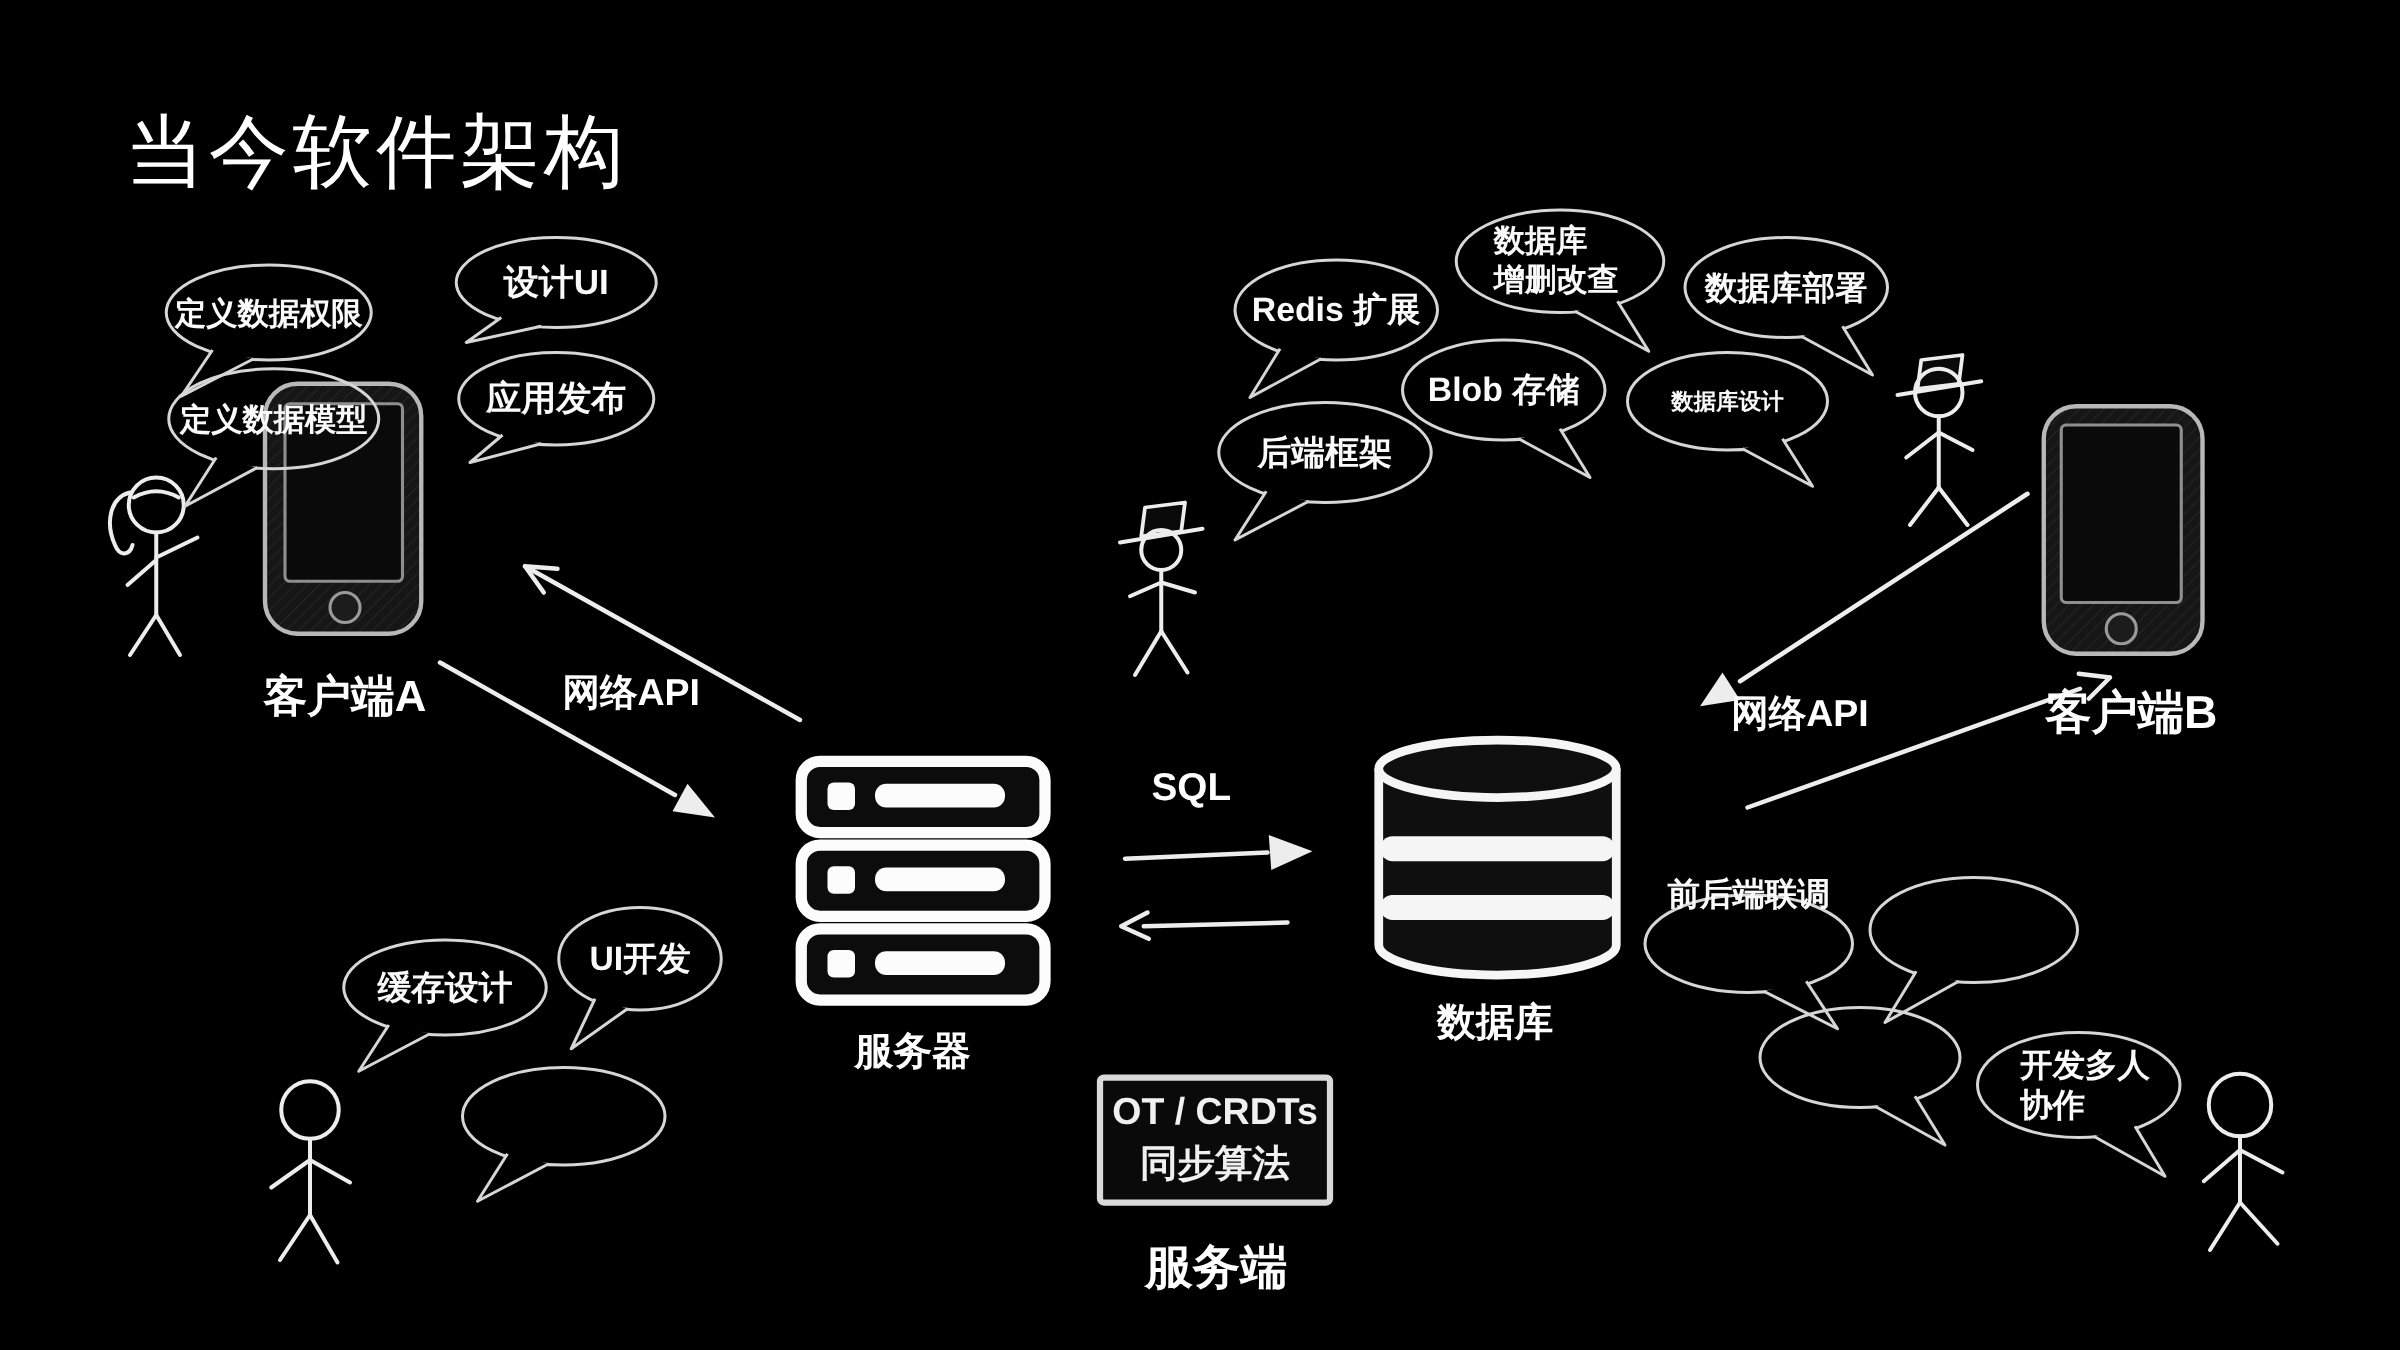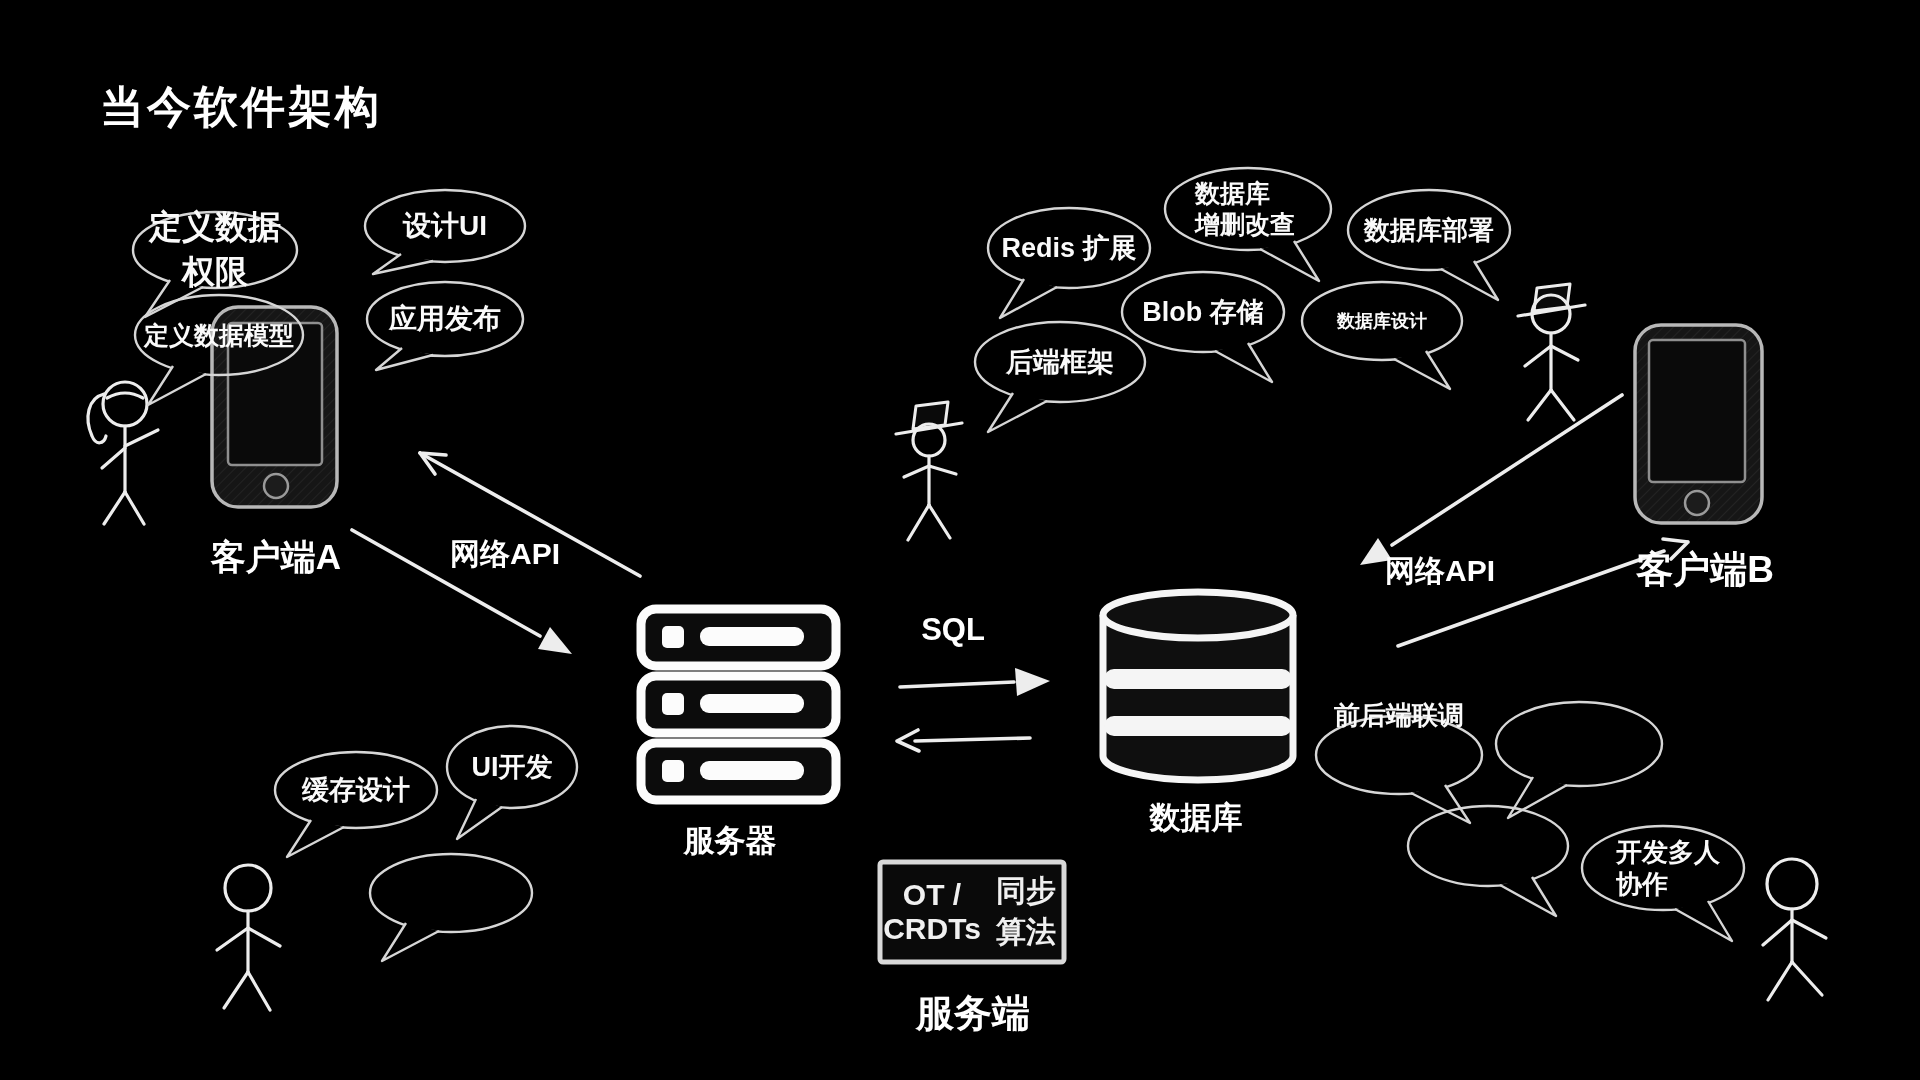--- a/index.html
+++ b/index.html
@@ -19,27 +19,27 @@
   .srvdot{ fill:#fcfcfc; }
   .db    { fill:#0f0f0f; stroke:#f5f5f5; stroke-width:7; }
   .dbband{ fill:#f5f5f5; }
   .syncbox { fill:#0a0a0a; stroke:#d9d9d9; stroke-width:5; }
   .phone-body   { fill:url(#hatch); stroke:#b8b8b8; stroke-width:3.5; }
   .phone-screen { fill:#0a0a0a; stroke:#8f8f8f; stroke-width:2.5; }
   .phone-home   { fill:#1c1c1c; stroke:#9a9a9a; stroke-width:2.5; }
 
   
   .txt { position:absolute; color:#ffffff; }
-  .title { font-size:44px; font-weight:700; letter-spacing:3px; }
+  .title { font-size:64px; font-weight:400; letter-spacing:3px; }
   .bt  { display:flex; align-items:center; justify-content:center; text-align:center;
          font-size:27px; font-weight:600; color:#fafafa; box-sizing:border-box; }
   .bt2 { flex-direction:column; align-items:flex-start; text-align:left; line-height:1.25; }
   .nl  { font-weight:700; text-align:center; display:flex; align-items:center; justify-content:center; }
   .el  { font-weight:600; text-align:center; display:flex; align-items:center; justify-content:center; }
-  .synctxt { display:flex; flex-direction:row; align-items:center; justify-content:center;
+  .synctxt { display:flex; flex-direction:column; align-items:center; justify-content:center;
              gap:4px; font-size:30px; font-weight:600; color:#f0f0f0; text-align:center; }
 </style>
 </head>
 <body>
 
 <div class="stage">
 
   <svg class="art" width="1920" height="1080" viewBox="0 0 1920 1080">
     <defs>
       <pattern id="hatch" width="7" height="7" patternUnits="userSpaceOnUse" patternTransform="rotate(45)">
@@ -219,21 +219,21 @@
       <path class="tail" d="M 1675,909 L 1732,941 L 1708,901"></path>
     </g>
 
     <g>
       <rect class="syncbox" x="880" y="862" width="184" height="100" rx="3"></rect>
     </g>
   </svg>
 
   <div class="txt title" style="left:100px; top:78px; width:600px;">当今软件架构</div>
 
-  <div class="txt bt" style="left:133px; top:212px; width:164px; height:76px; font-size:33px;">定义数据权限</div>
+  <div class="txt bt" style="left:133px; top:212px; width:164px; height:76px; font-size:25px;">定义数据权限</div>
   <div class="txt bt" style="left:365px; top:190px; width:160px; height:72px; font-size:28px;">设计UI</div>
   <div class="txt bt" style="left:135px; top:295px; width:168px; height:80px; font-size:25px;">定义数据模型</div>
   <div class="txt bt" style="left:367px; top:282px; width:156px; height:74px; font-size:28px;">应用发布</div>
   <div class="txt bt" style="left:988px; top:208px; width:162px; height:80px;">Redis 扩展</div>
   <div class="txt bt bt2" style="left:1165px; top:168px; width:166px; height:82px; font-size:25px; padding-left:30px;">
     <span>数据库</span>
     <span>增删改查</span>
   </div>
   <div class="txt bt" style="left:1348px; top:190px; width:162px; height:80px; font-size:26px;">数据库部署</div>
   <div class="txt bt" style="left:1122px; top:272px; width:162px; height:80px;">Blob 存储</div>

